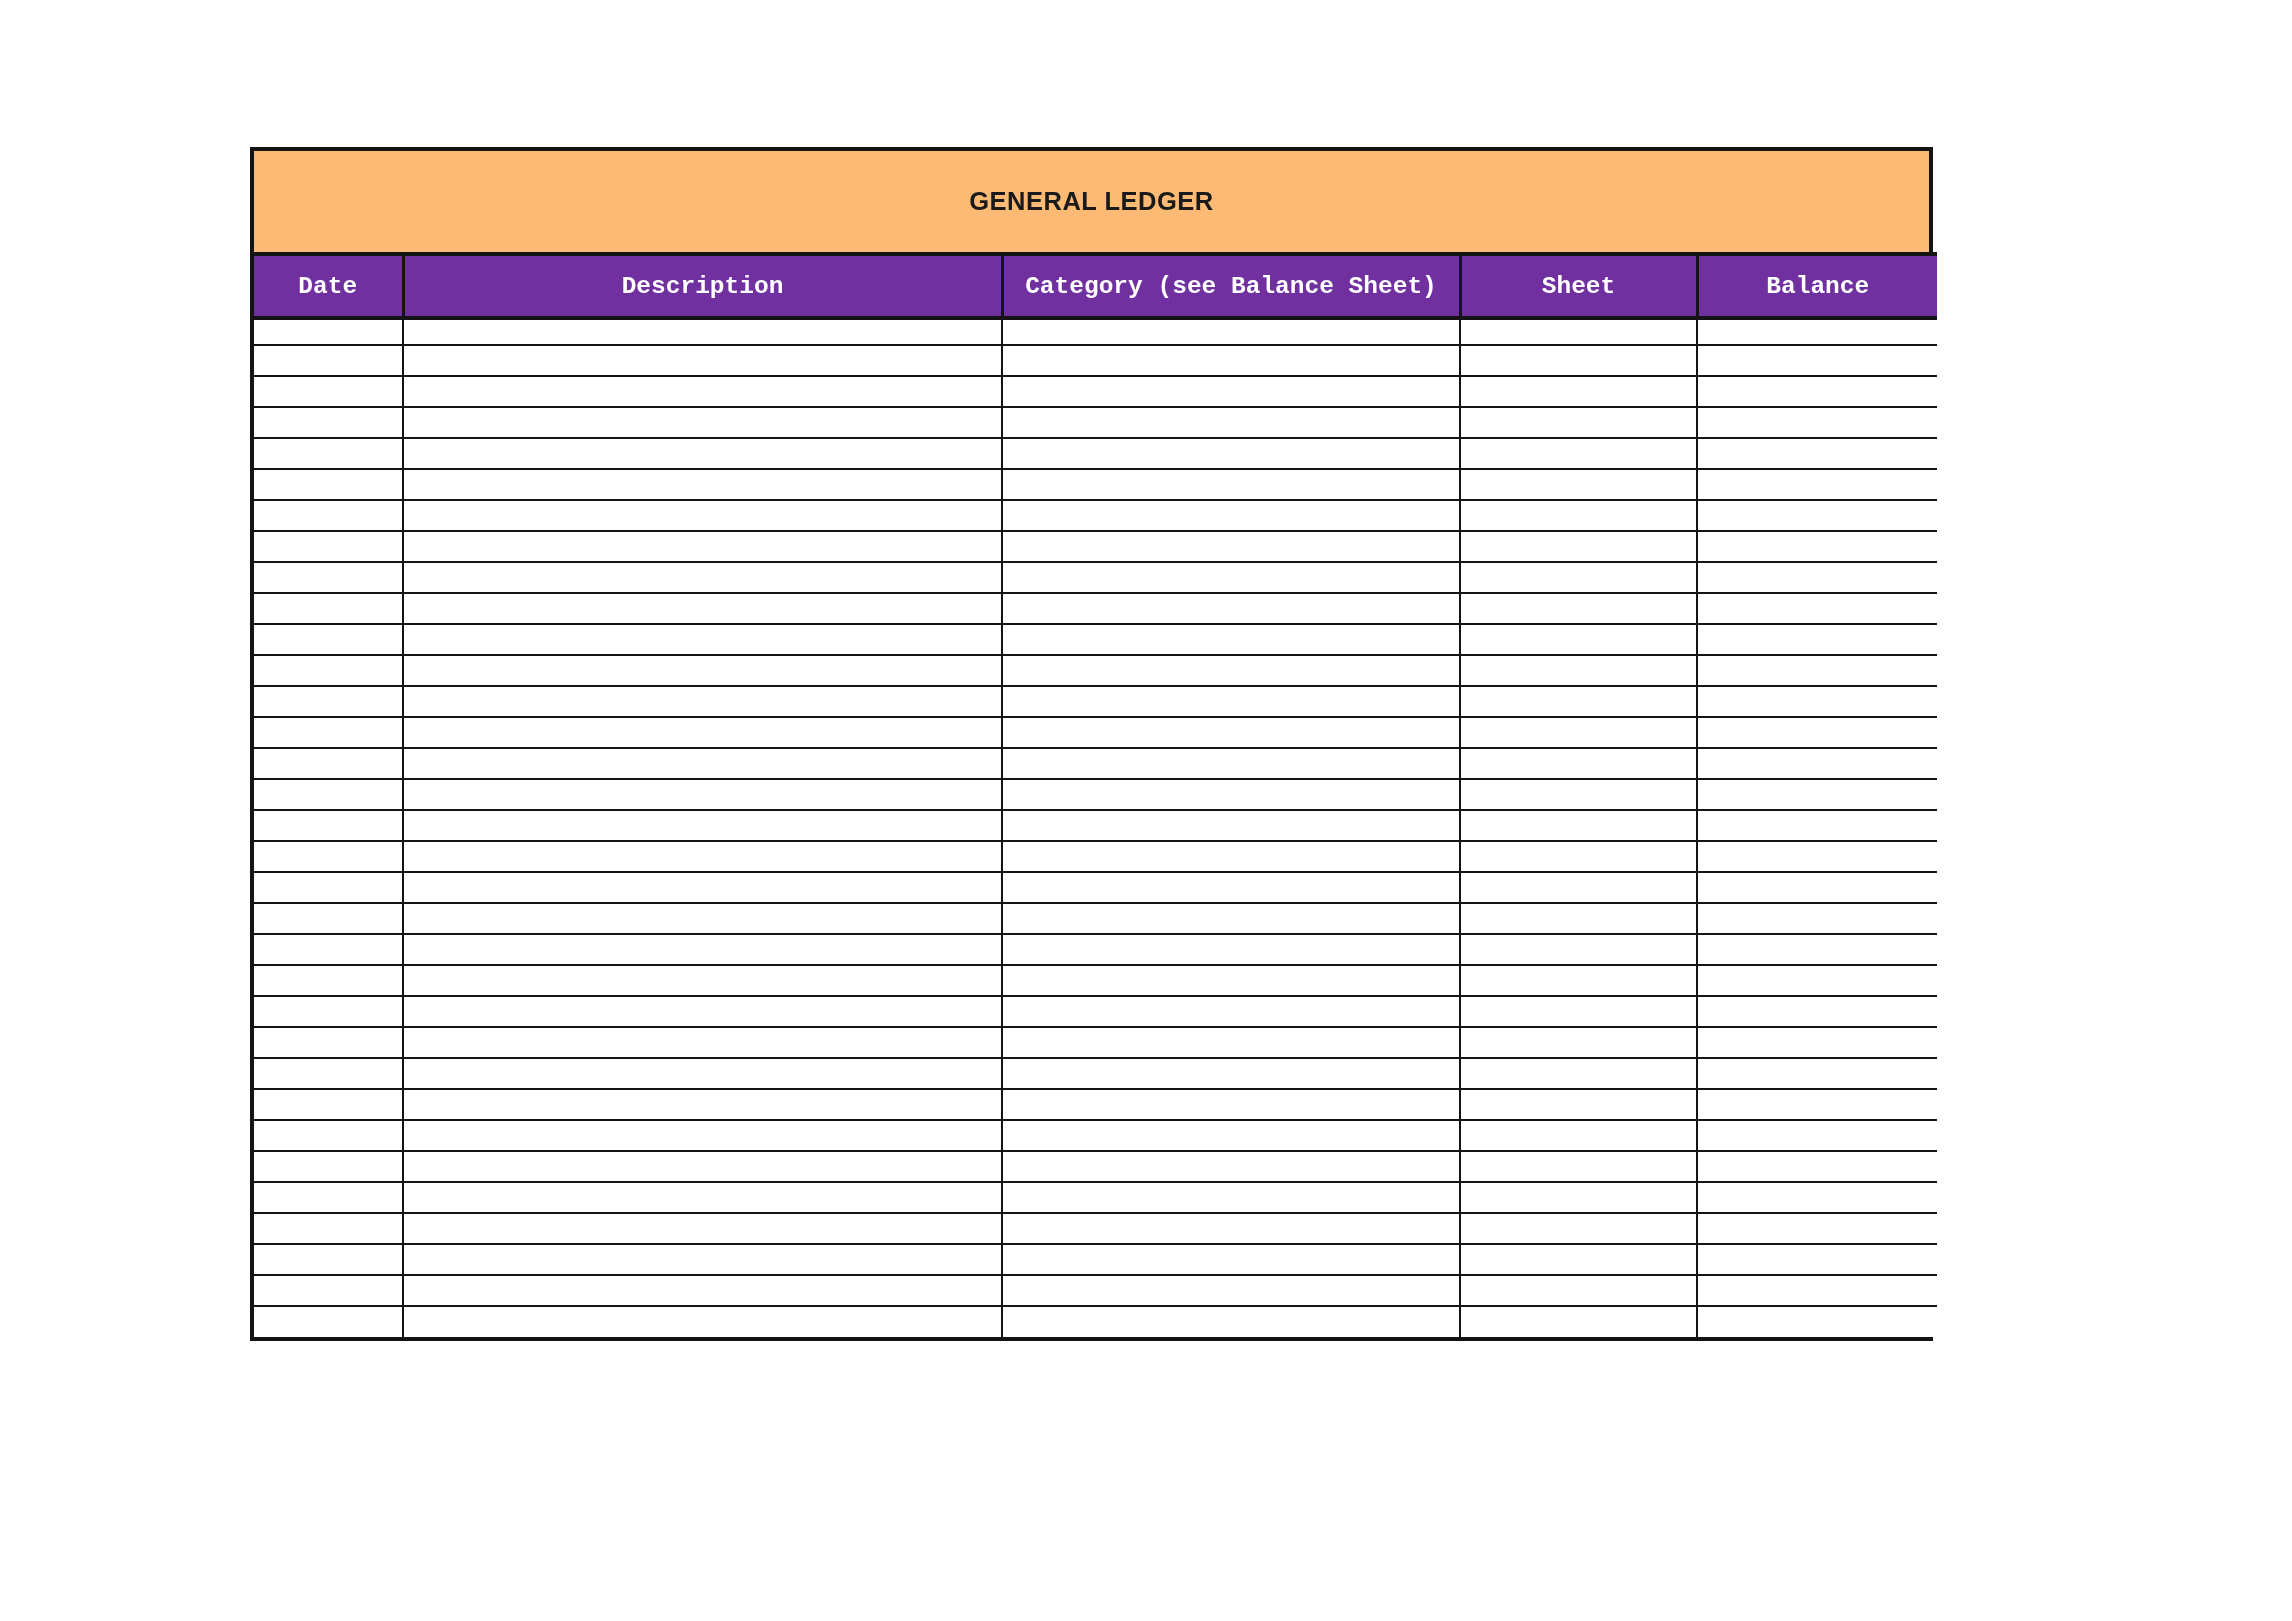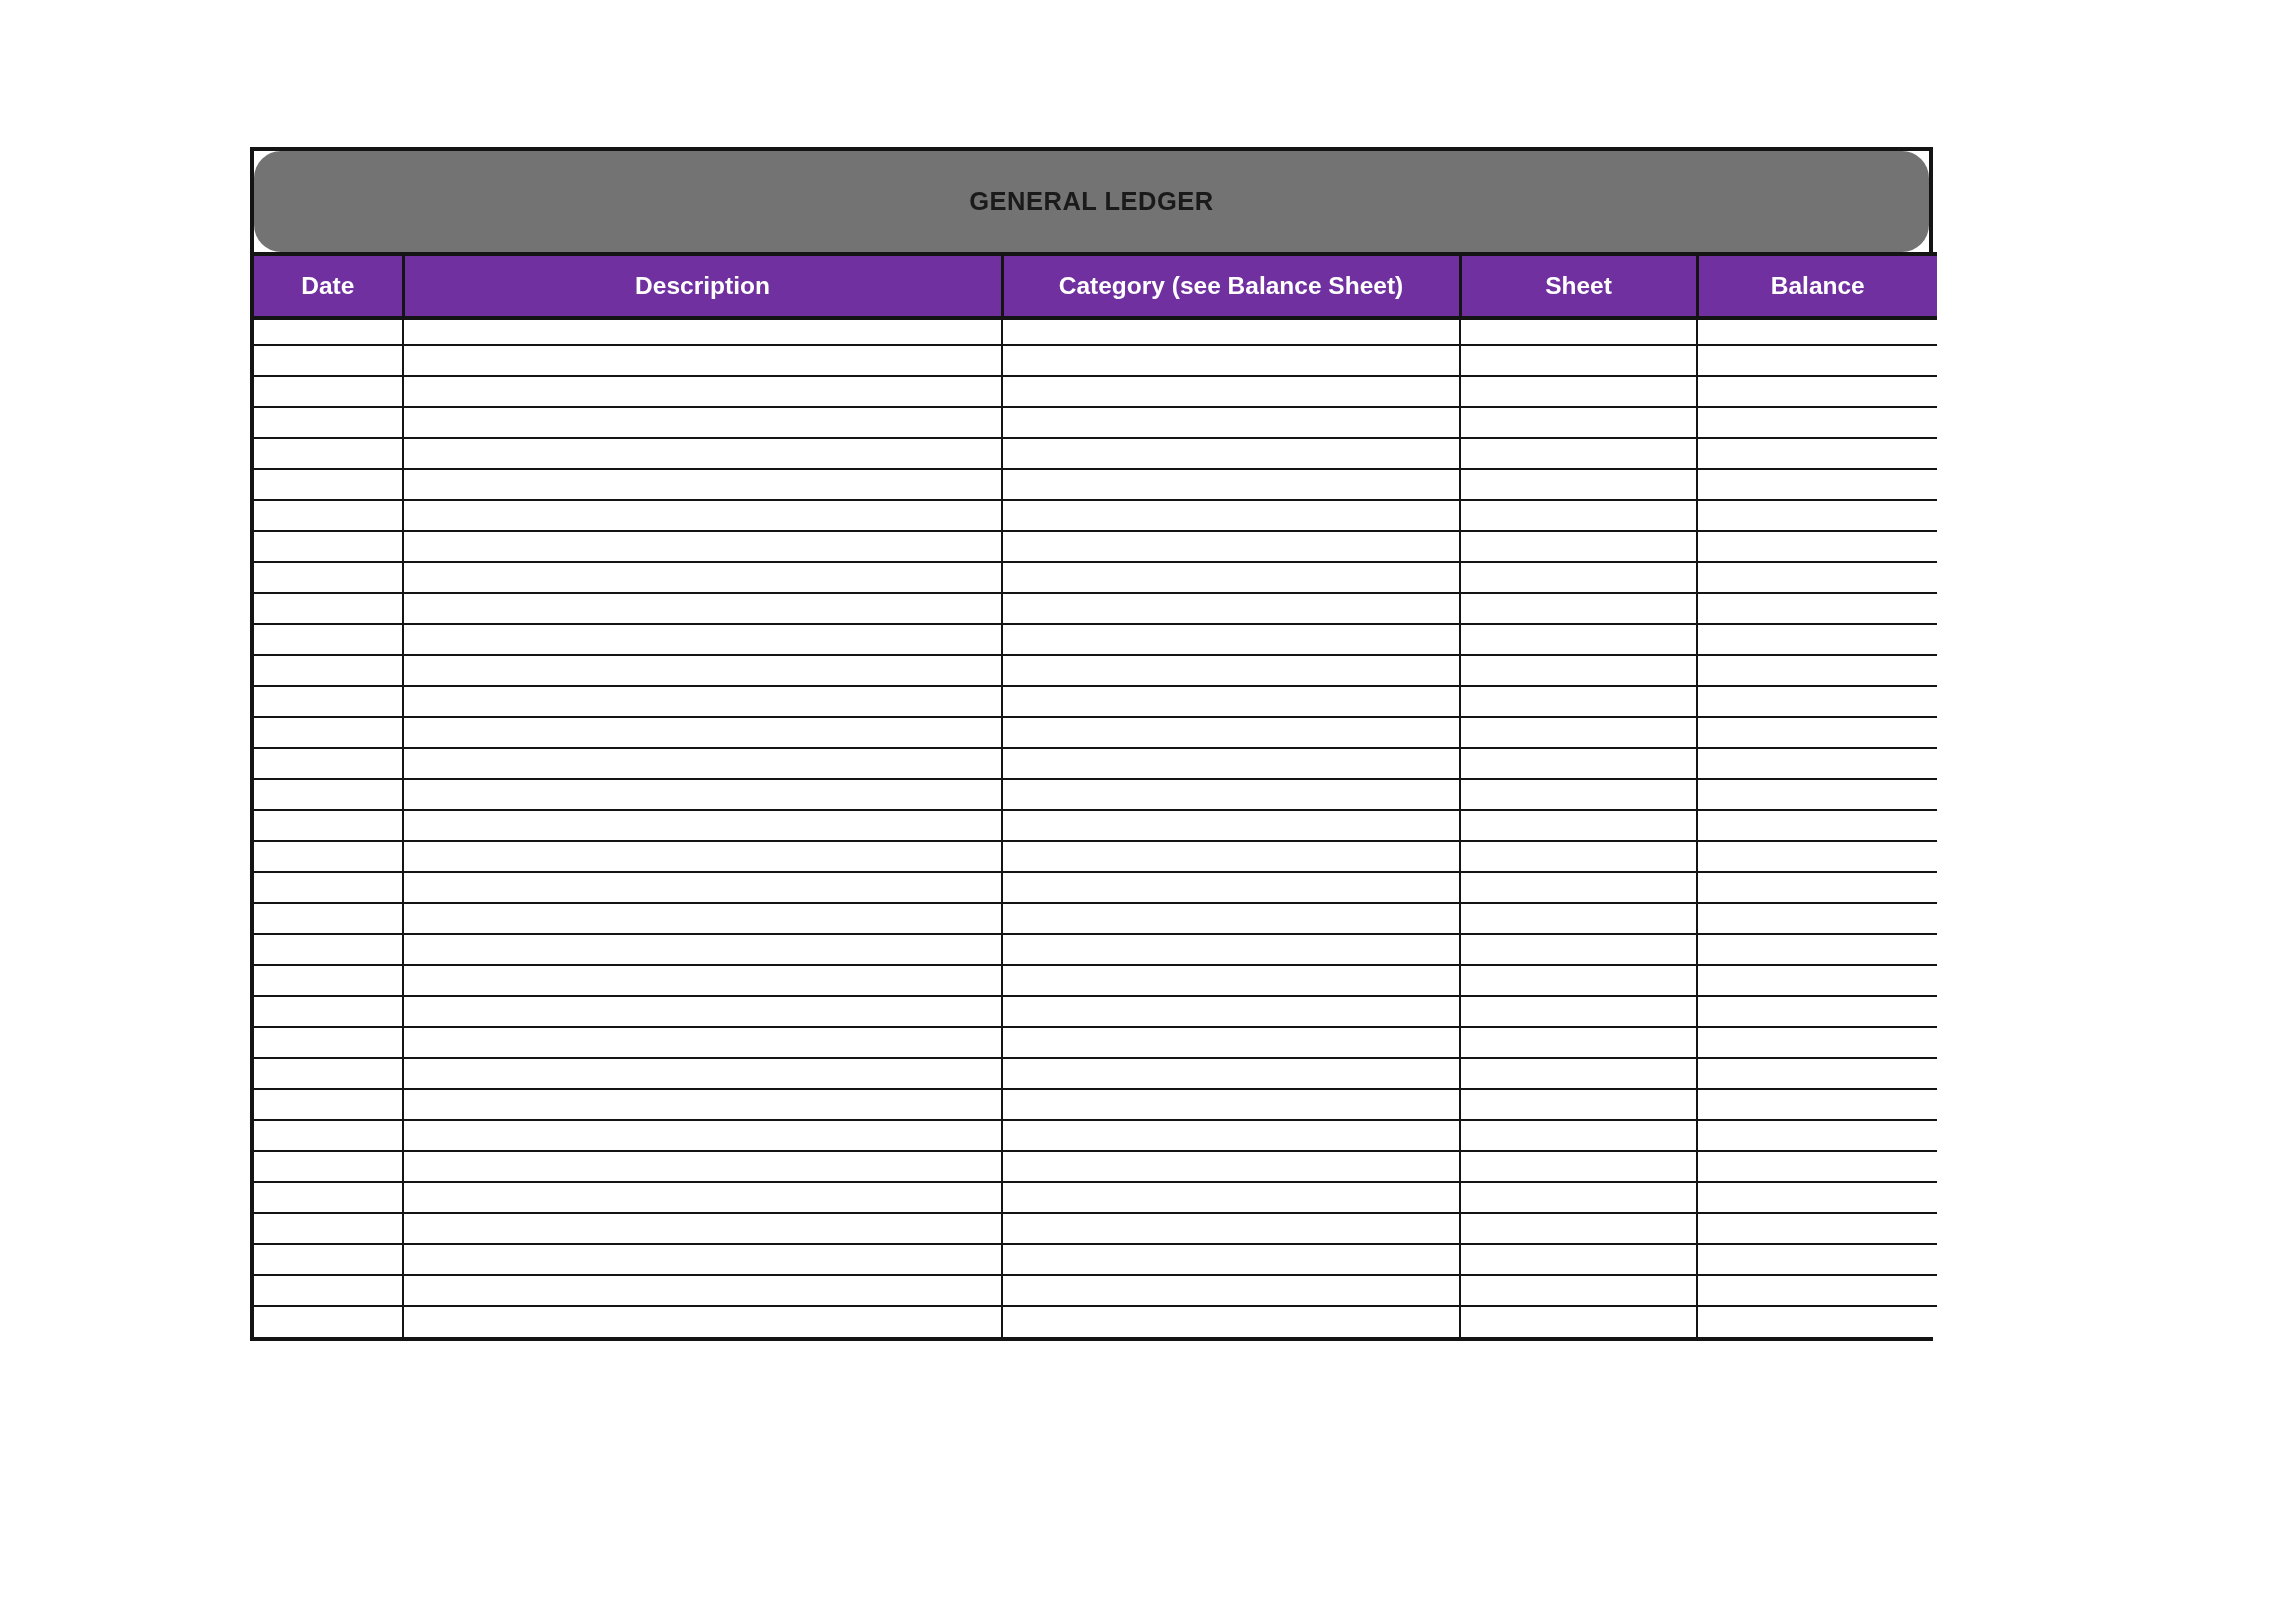--- a/index.html
+++ b/index.html
@@ -23,22 +23,21 @@
     top: 147px;
     width: 1683px;
     border: 4.9px solid var(--border-color);
     background: #fff;
   }
   .ledger-title-box {
     height: 101px;
     display: flex;
     align-items: center;
     justify-content: center;
-    background: #737373;
-    border-radius: 27px;
+    background: #fdba74;
   }
   .ledger-title {
     font-size: 25.5px;
     font-weight: 700;
     color: var(--title-text);
     letter-spacing: 0.5px;
   }
   table.ledger {
     width: 100%;
     border-collapse: collapse;
@@ -48,20 +47,21 @@
     background: var(--header-bg);
     color: var(--header-text);
     font-size: 24.5px;
     font-weight: 700;
     height: 64px;
     text-align: center;
     vertical-align: middle;
     border-top: 4.9px solid var(--border-color);
     border-bottom: 4.9px solid var(--border-color);
     padding: 0 5.9px;
+    font-family: Liberation Mono, monospace;
   }
   table.ledger thead th + th {
     border-left: 3.9px solid var(--border-color);
   }
   table.ledger tbody td {
     height: 31px;
     border-top: 2px solid var(--border-color);
     background: #fff;
     font-size: 19.6px;
     color: #222;

